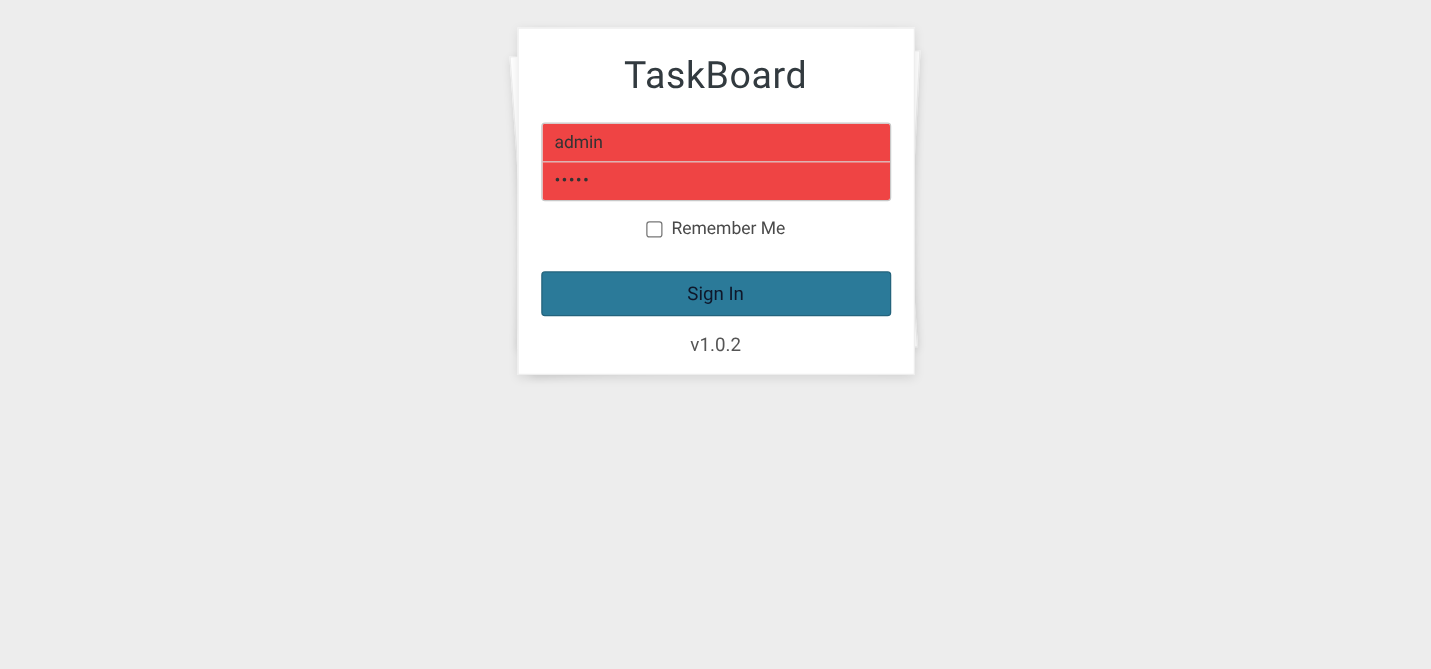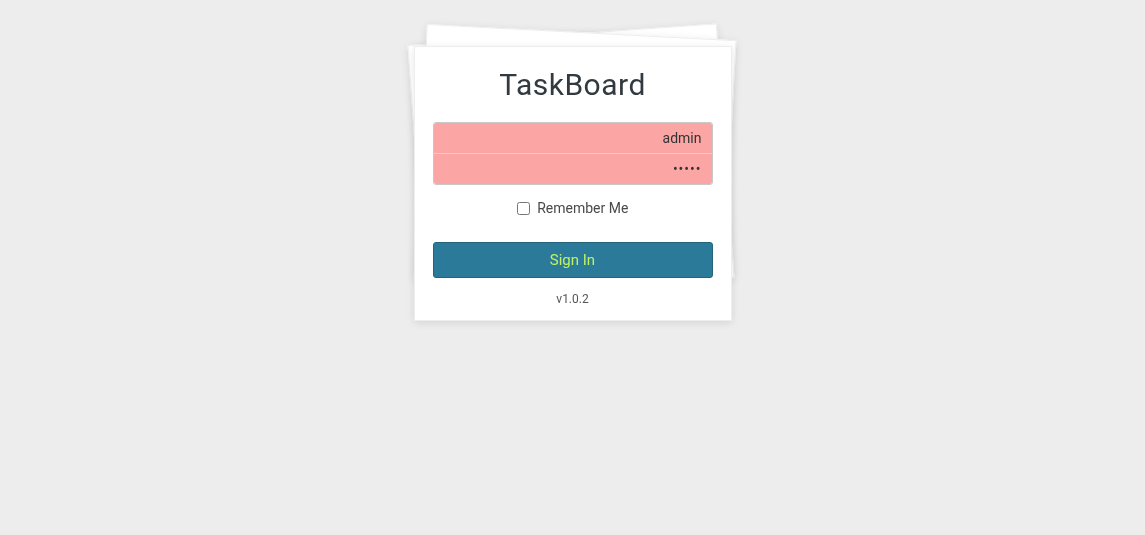--- a/index.html
+++ b/index.html
@@ -11,21 +11,21 @@
       background: #ededed;
       font-family: -apple-system, BlinkMacSystemFont, "Segoe UI", Roboto, Helvetica, Arial, sans-serif;
       min-height: 535px;
       width: 1145px;
       position: relative;
     }
     .login-wrapper {
       position: relative;
       width: 318px;
       margin: 0 auto;
-      padding-top: 46px;
+      padding-top: 22px;
     }
     .paper-stack {
       position: absolute;
       width: 310px;
       height: 255px;
       background: #fff;
       border: 1px solid #eee;
       box-shadow: 0 2px 8px rgba(0,0,0,0.1);
     }
     .paper-1 {
@@ -60,23 +60,23 @@
       border-radius: 3px;
       overflow: hidden;
       margin-bottom: 14px;
     }
     .input-group input {
       display: block;
       width: 100%;
       border: none;
       padding: 7px 10px;
       font-size: 14px;
-      text-align: right;
+      text-align: left;
       color: #333;
-      background: #fca5a5;
+      background: #ef4444;
       outline: none;
       font-family: inherit;
     }
     .input-group input:first-child {
       border-bottom: 1px solid #d6d6d6;
     }
     .input-group input[type="password"] {
       letter-spacing: 1px;
     }
     .remember-row {
@@ -89,31 +89,31 @@
       margin-right: 4px;
       vertical-align: middle;
     }
     .remember-row label {
       vertical-align: middle;
     }
     .signin-btn {
       display: block;
       width: 100%;
       background: #2b7a99;
-      color: #bef264;
+      color: #0f172a;
       border: 1px solid #23637c;
       border-radius: 3px;
       padding: 8px 0;
       font-size: 15px;
       cursor: pointer;
       font-family: inherit;
     }
     .version {
       text-align: center;
-      font-size: 12px;
+      font-size: 15px;
       color: #555;
       margin-top: 14px;
     }
   </style>
 </head>
 <body>
 
 <div class="login-wrapper">
   <div class="paper-stack paper-1"></div>
   <div class="paper-stack paper-2"></div>

